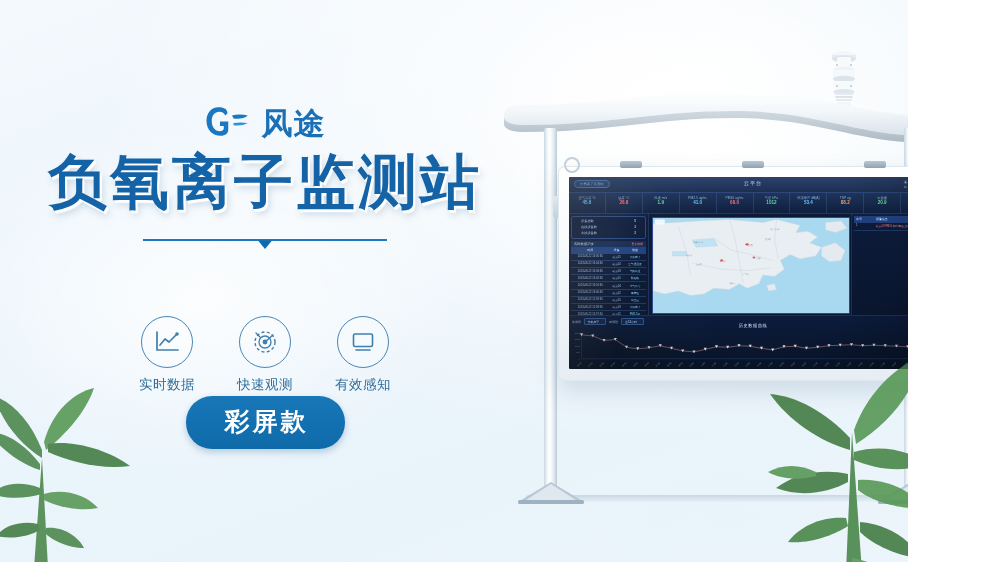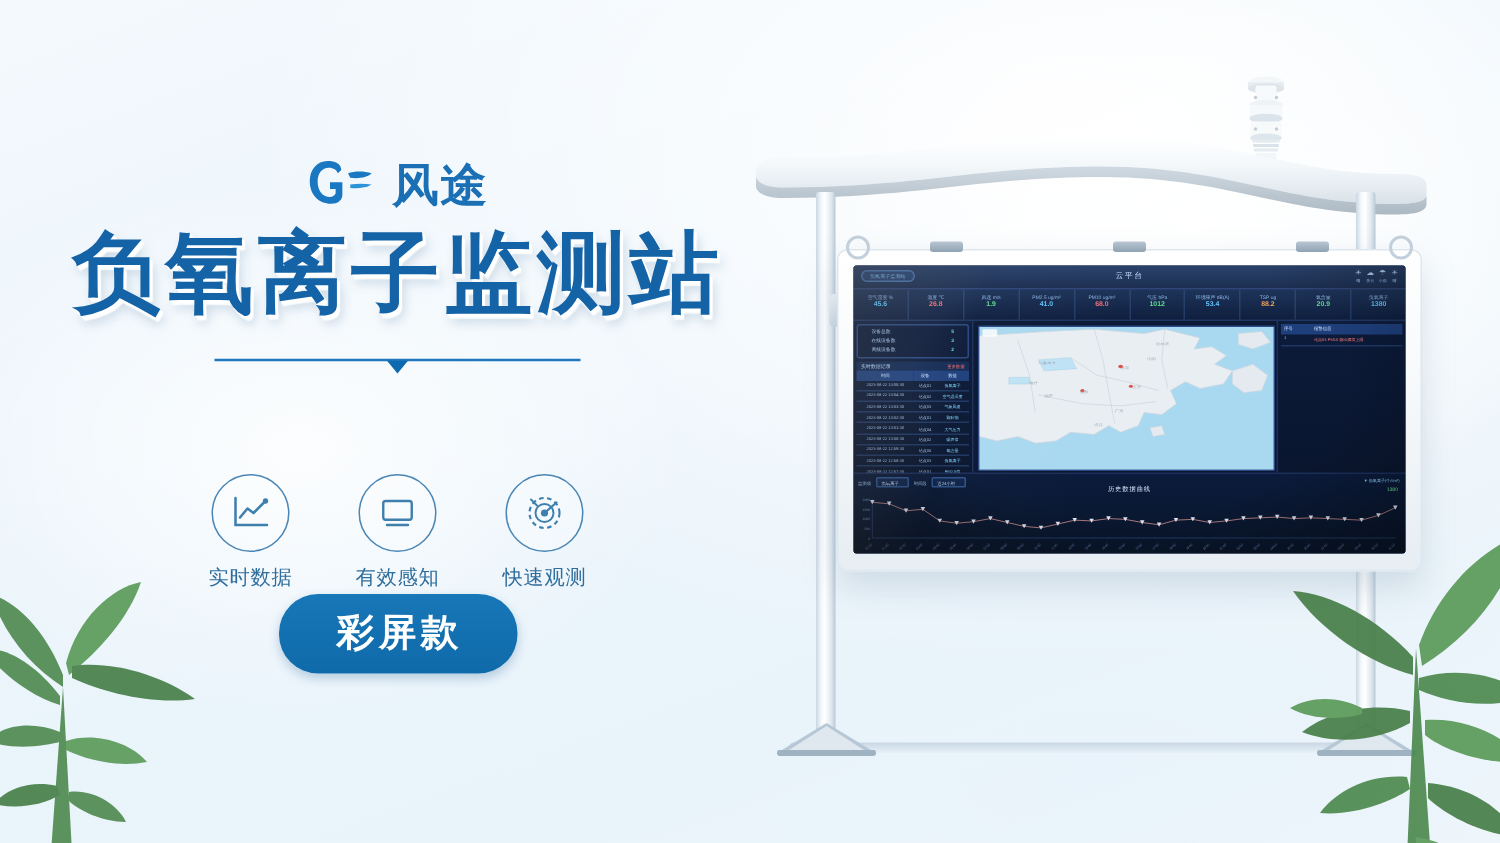--- a/index.html
+++ b/index.html
@@ -5,21 +5,21 @@
   html, body {
     margin: 0;
     padding: 0;
     background: #ffffff;
   }
   body {
     font-family: "Liberation Sans", "DejaVu Sans", sans-serif;
   }
   #stage {
     position: relative;
-    width: 1000px;
+    width: 908px;
     height: 562px;
     overflow: hidden;
     background:
       radial-gradient(ellipse 900px 560px at 72% 18%, #ffffff 0%, rgba(255,255,255,0) 62%),
       linear-gradient(160deg, #f4f9fd 0%, #eef6fc 28%, #eaf4fb 55%, #e9f3fa 75%, #eef6fb 100%);
     text-decoration: underline;
   }
   
   .wash-a, .wash-b, .wash-c {
     position: absolute;
@@ -445,39 +445,39 @@
             <path d="M4 3 L4 21 L25 21" stroke="#3f7fae" stroke-width="1.7" fill="none" stroke-linecap="round"></path>
             <polyline points="7,16 12,10 16,13 24,5" stroke="#3f7fae" stroke-width="1.7" fill="none" stroke-linecap="round" stroke-linejoin="round"></polyline>
             <circle cx="24" cy="5" r="1.8" fill="#3f7fae"></circle>
           </svg>
         </div>
         <div class="feature-label">实时数据</div>
       </div>
 
       <div class="feature">
         <div class="feature-circle">
-          <svg width="28" height="24" viewBox="0 0 28 24">
-            <rect x="4.5" y="4" width="19" height="12.5" rx="1.6" stroke="#3f7fae" stroke-width="1.6" fill="none"></rect>
-            <line x1="7" y1="20" x2="21" y2="20" stroke="#3f7fae" stroke-width="1.6" stroke-linecap="round"></line>
-          </svg>
-        </div>
-        <div class="feature-label">有效感知</div>
-      </div>
-
-      <div class="feature">
-        <div class="feature-circle">
           <svg width="28" height="28" viewBox="0 0 28 28">
             <circle cx="14" cy="14" r="10" stroke="#3f7fae" stroke-width="1.4" fill="none" stroke-dasharray="3 2.4"></circle>
             <circle cx="14" cy="14" r="6" stroke="#3f7fae" stroke-width="1.3" fill="none"></circle>
             <circle cx="14" cy="14" r="2.4" fill="#3f7fae"></circle>
             <path d="M14 14 L22 7" stroke="#3f7fae" stroke-width="1.4" stroke-linecap="round"></path>
             <path d="M5 5 L9 9" stroke="#3f7fae" stroke-width="1.3" stroke-linecap="round"></path>
           </svg>
         </div>
         <div class="feature-label">快速观测</div>
+      </div>
+
+      <div class="feature">
+        <div class="feature-circle">
+          <svg width="28" height="24" viewBox="0 0 28 24">
+            <rect x="4.5" y="4" width="19" height="12.5" rx="1.6" stroke="#3f7fae" stroke-width="1.6" fill="none"></rect>
+            <line x1="7" y1="20" x2="21" y2="20" stroke="#3f7fae" stroke-width="1.6" stroke-linecap="round"></line>
+          </svg>
+        </div>
+        <div class="feature-label">有效感知</div>
       </div>
 
 
     </div>
 
     <div class="cta">
       <button class="cta-button">彩屏款</button>
     </div>
   </div>
 

